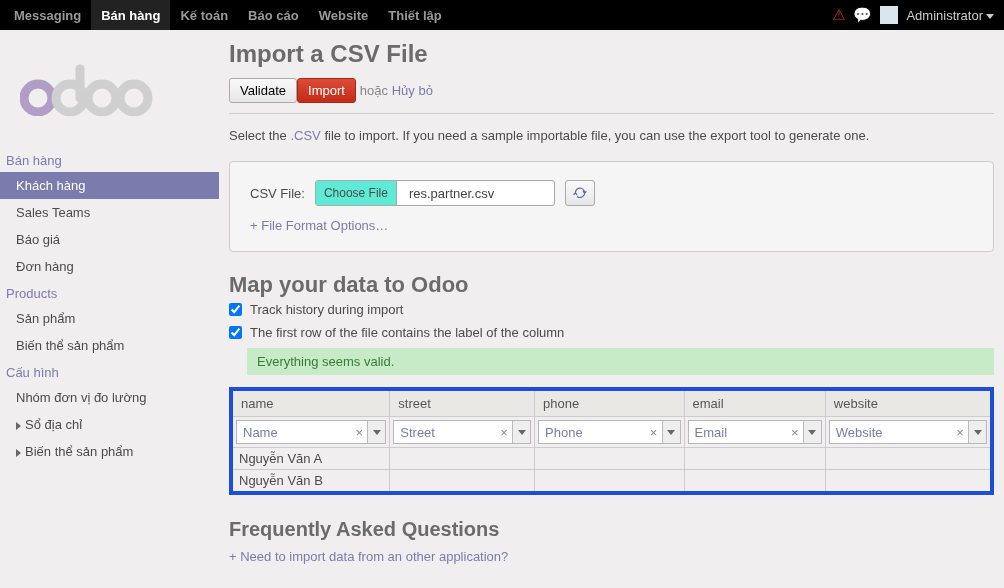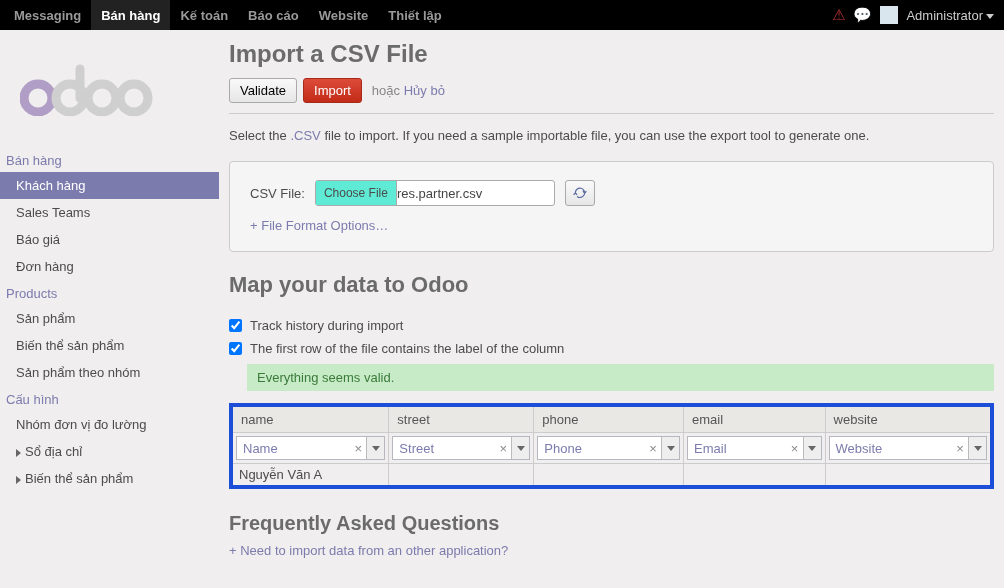--- a/index.html
+++ b/index.html
@@ -25,40 +25,40 @@
 .logo-box svg { width: 162px; height: 52px; }
 .menu { list-style: none; }
 .menu .section { color: #7c7bad; font-weight: normal; font-size: 13px; padding: 6px 6px 4px 6px; }
 .menu .item { color: #4c4c4c; padding: 6px 6px 6px 16px; cursor: pointer; font-size: 13px; }
 .menu .item.selected { background: #7c7bad; color: #fff; }
 .menu .item .expand { display:inline-block; width:0; height:0; border-top:4px solid transparent; border-bottom:4px solid transparent; border-left:5px solid #666; margin-right:4px; vertical-align: middle; }
 
 
 .main { flex: 1; padding: 10px 10px 20px 10px; min-width: 0; }
 .main h1 { font-size: 24px; color: #6b6b6b; font-weight: bold; margin-bottom: 10px; }
-.btn-row { display: flex; align-items: center; gap: 6px; margin-bottom: 10px; }
+.btn-row { display: flex; align-items: center; margin-bottom: 10px; }
 .btn { border: 1px solid #aaa; background: linear-gradient(#f9f9f9,#e6e6e6); padding: 4px 10px; border-radius: 3px; font-size: 13px; cursor: pointer; }
 .btn-primary { background: linear-gradient(#dd4b39,#c22b18); color: #fff; border: 1px solid #a52a1a; }
 .or-cancel { color: #888; margin-left: 4px; font-size: 13px; }
 .or-cancel a { color: #7c7bad; text-decoration: none; }
 hr { border: none; border-top: 1px solid #ccc; margin: 10px 0; }
 .instruct { color: #4c4c4c; margin: 14px 0 18px 0; }
 .instruct .csv { color: #7c7bad; }
 
 .filebox { border: 1px solid #ccc; background: #f5f5f5; border-radius: 4px; padding: 18px 20px; margin-bottom: 20px; }
 .filerow { display: flex; align-items: center; gap: 10px; }
 .filelabel { color: #4c4c4c; }
 .file-input-mock { display: flex; background: #fff; border: 1px solid #aaa; border-radius: 3px; height: 26px; align-items: center; width: 240px; }
 .file-input-mock .choose { border-right: 1px solid #aaa; background: #5eead4; padding: 0 8px; height: 100%; display: flex; align-items: center; font-size: 12px; cursor: pointer; }
-.file-input-mock .fname { padding: 0 0; font-size: 13px; color: #444; }
+.file-input-mock .fname { padding: 0 12px; font-size: 13px; color: #444; }
 .reload-btn { border: 1px solid #aaa; background: linear-gradient(#fafafa,#e6e6e6); width: 30px; height: 26px; border-radius: 3px; display: flex; align-items: center; justify-content: center; cursor: pointer; }
 .reload-btn svg { width: 14px; height: 14px; }
 .format-link { color: #7c7bad; text-decoration: none; display: inline-block; margin-top: 12px; }
 
-.main h2 { font-size: 22px; color: #6b6b6b; font-weight: bold; margin: 10px 0 20px 0; }
+.main h2 { font-size: 22px; color: #6b6b6b; font-weight: bold; margin: 10px 0 4px 0; }
 .chk-row { display: flex; align-items: center; gap: 8px; margin: 4px 0 8px 0; color: #4c4c4c; }
 .valid-banner { background: #c7eac7; color: #3a7b3a; padding: 6px 10px; margin: 6px 0 12px 18px; }
 
 
 .map-table { width: 100%; border-collapse: collapse; border: 4px solid #1d4ed8; }
 .map-table th { background: #eae8e5; text-align: left; font-weight: normal; padding: 5px 8px; border: 1px solid #ccc; color: #555; font-size: 13px; }
 .map-table td { border: 1px solid #ccc; padding: 3px 6px; vertical-align: middle; color: #4c4c4c; }
 .combo { display: flex; align-items: stretch; border: 1px solid #b7b7c0; background: #fff; height: 24px; }
 .combo .txt { flex: 1; padding: 0 6px; color: #7c7bad; display: flex; align-items: center; font-size: 13px; }
 .combo .clear { width: 16px; display: flex; align-items: center; justify-content: center; color: #888; font-size: 13px; cursor: pointer; }
@@ -101,21 +101,20 @@
     </div>
     <ul class="menu" id="side-menu">
         <li class="section">Bán hàng</li>
         <li class="item selected"><span>Khách hàng</span></li>
         <li class="item"><span>Sales Teams</span></li>
         <li class="item"><span>Báo giá</span></li>
         <li class="item"><span>Đơn hàng</span></li>
         <li class="section">Products</li>
         <li class="item"><span>Sản phẩm</span></li>
         <li class="item"><span>Biến thể sản phẩm</span></li>
-        <li class="item"><span>Sản phẩm theo nhóm</span></li>
         <li class="section">Cấu hình</li>
         <li class="item"><span>Nhóm đơn vị đo lường</span></li>
         <li class="item"><span class="expand"></span><span>Sổ địa chỉ</span></li>
         <li class="item"><span class="expand"></span><span>Biến thể sản phẩm</span></li>
       </ul>
   </div>
 
   <div class="main">
     <h1>Import a CSV File</h1>
     <div class="btn-row">
@@ -213,19 +212,26 @@
               </div>
             </td>
           </tr>
           <tr>
             <td>Nguyễn Văn A</td>
             <td></td>
             <td></td>
             <td></td>
             <td></td>
           </tr>
+          <tr>
+            <td>Nguyễn Văn B</td>
+            <td></td>
+            <td></td>
+            <td></td>
+            <td></td>
+          </tr>
         </tbody>
     </table>
 
     <h3>Frequently Asked Questions</h3>
     <a href="#" class="faq-link">+ Need to import data from an other application?</a>
   </div>
 </div>
 
 </body></html>

